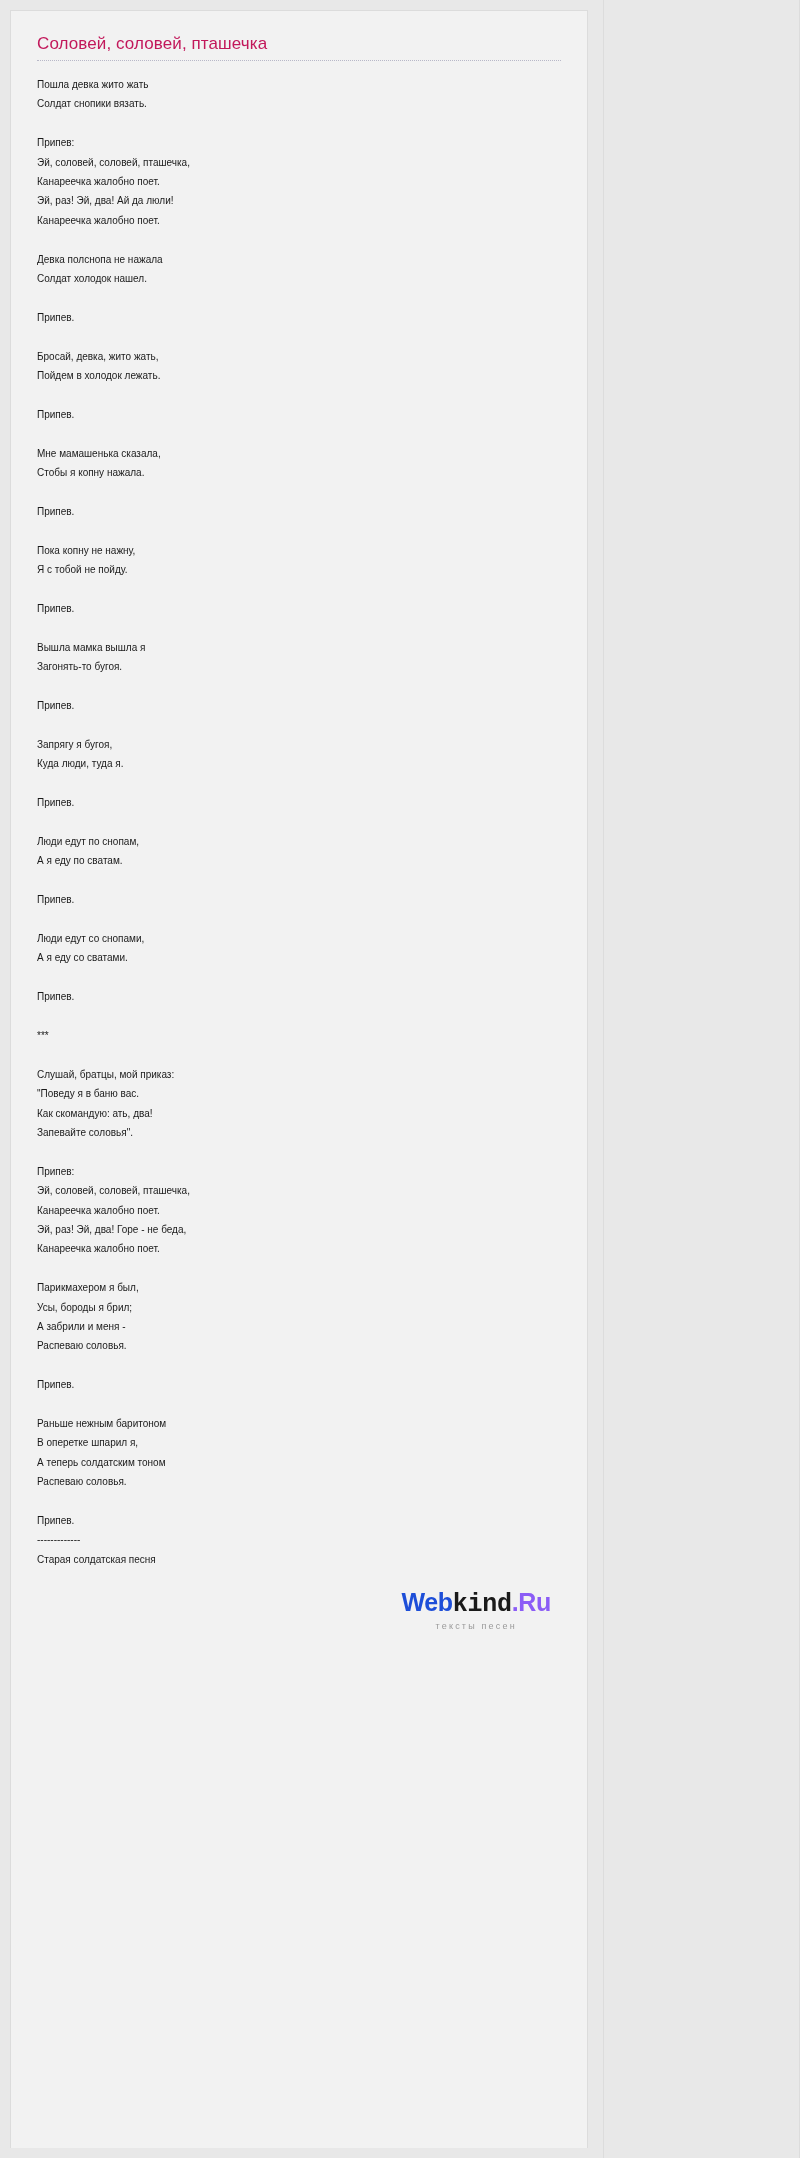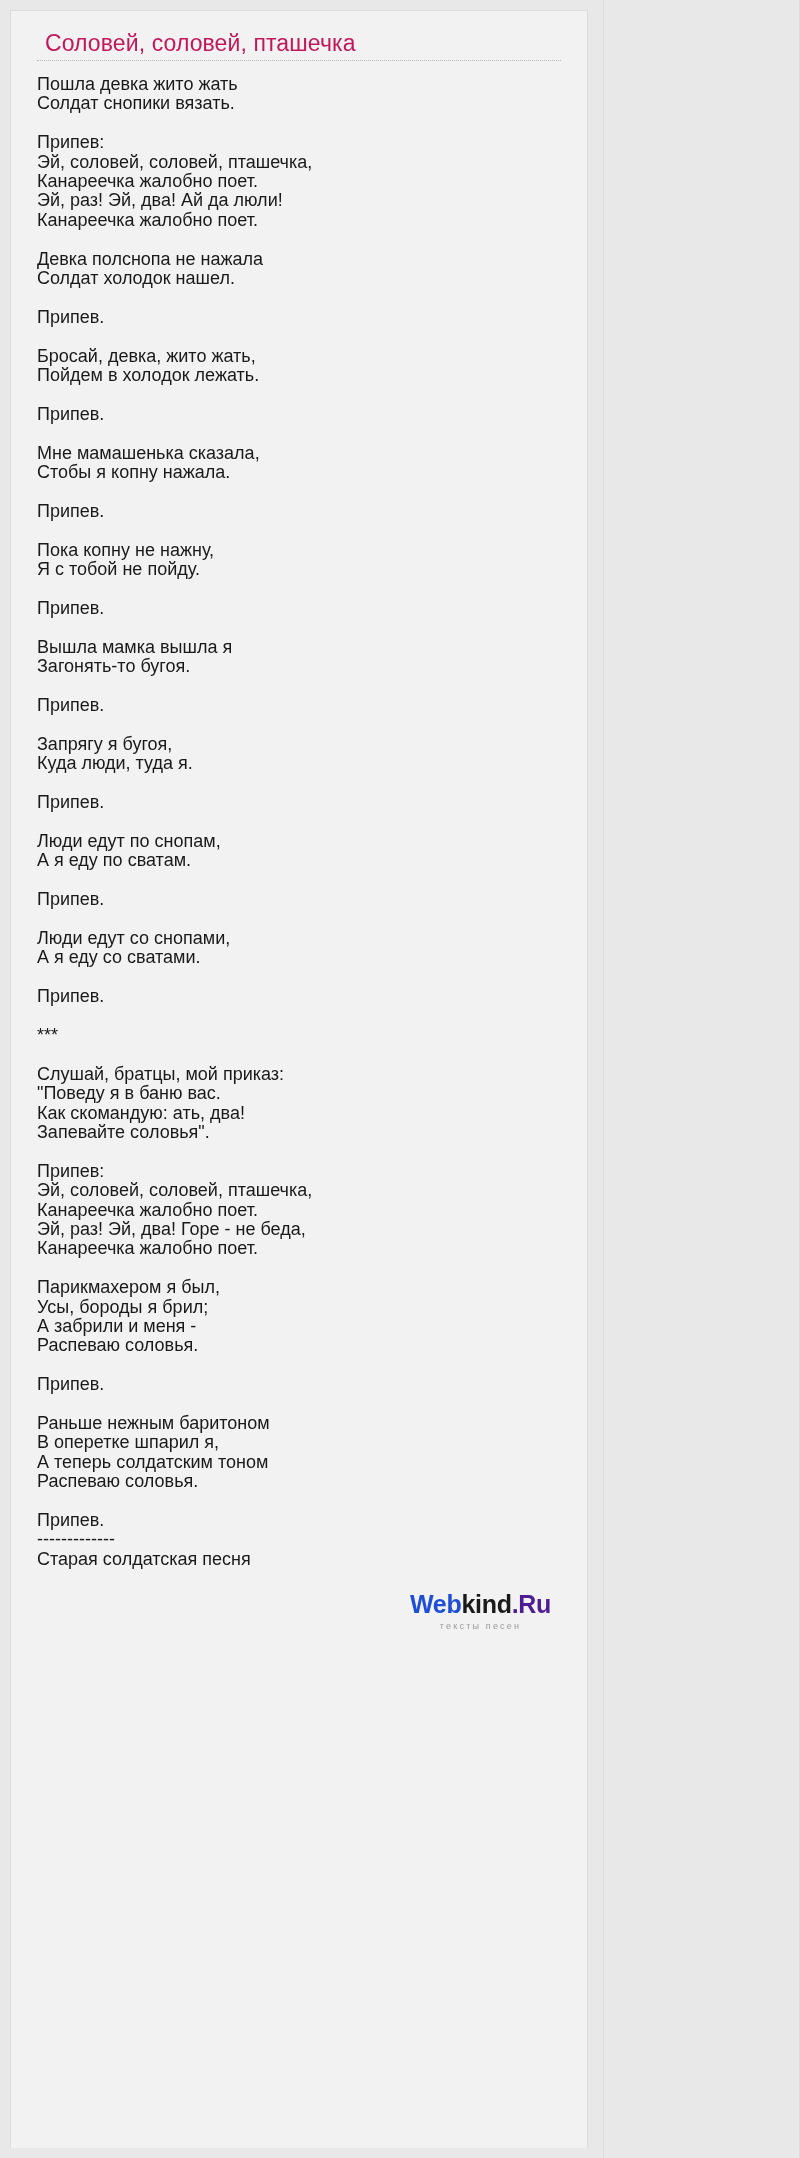--- a/index.html
+++ b/index.html
@@ -29,23 +29,23 @@
     background: #f2f2f2;
     border-left: 1px solid #dcdcdc;
     border-right: 1px solid #dcdcdc;
     border-top: 1px solid #dcdcdc;
     box-sizing: border-box;
     padding: 22px 26px 0 26px;
   }
   
   .song-title {
     color: #c2185b;
-    font-size: 23px;
+    font-size: 17px;
     line-height: 21px;
-    margin: 0 0 5px 8px;
+    margin: 0 0 5px 0;
     font-weight: normal;
     letter-spacing: 0.1px;
   }
   .performer-line {
     font-size: 12.5px;
     color: #333;
     margin: 0 0 2px 0;
     line-height: 16px;
   }
   .performer-line a {
@@ -53,21 +53,21 @@
     text-decoration: none;
   }
   .dotted-sep {
     border: none;
     border-top: 1px dotted #b8b8c8;
     margin: 6px 0 14px 0;
     height: 0;
   }
   
   .lyrics {
-    font-size: 18px;
+    font-size: 10px;
     line-height: 19.4px;
     color: #1a1a1a;
     white-space: pre-wrap;
     margin: 0;
     font-family: "Liberation Sans", sans-serif;
   }
   
   .footer-area {
     position: relative;
     height: 70px;
@@ -82,23 +82,24 @@
   .logo-main {
     font-size: 25px;
     font-weight: bold;
     letter-spacing: -0.3px;
   }
   .logo-web {
     color: #1d4ed8;
   }
   .logo-kind {
     color: #1a1a1a;
+    font-family: Liberation Mono, monospace;
   }
   .logo-ru {
-    color: #4c1d95;
+    color: #8b5cf6;
     text-align: center;
   }
   .logo-sub {
     font-size: 9px;
     color: #9a9a9a;
     letter-spacing: 2.2px;
     margin-top: 5px;
     text-transform: lowercase;
   }
   

